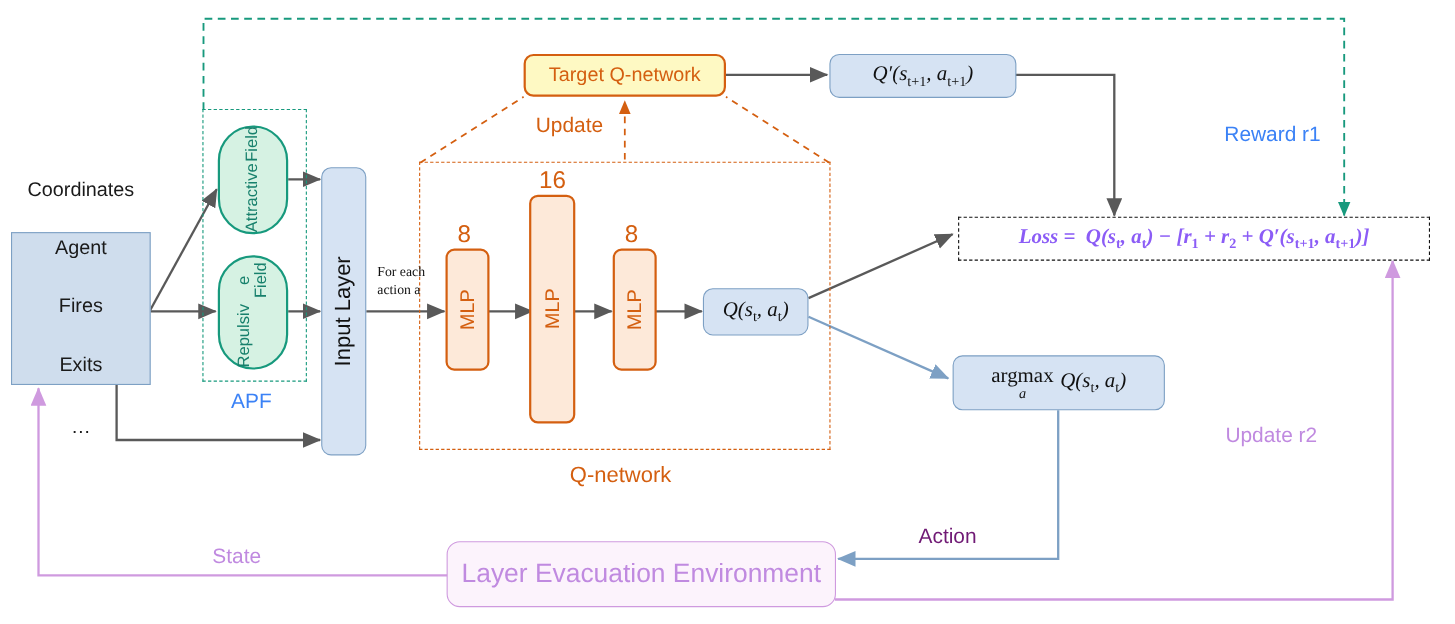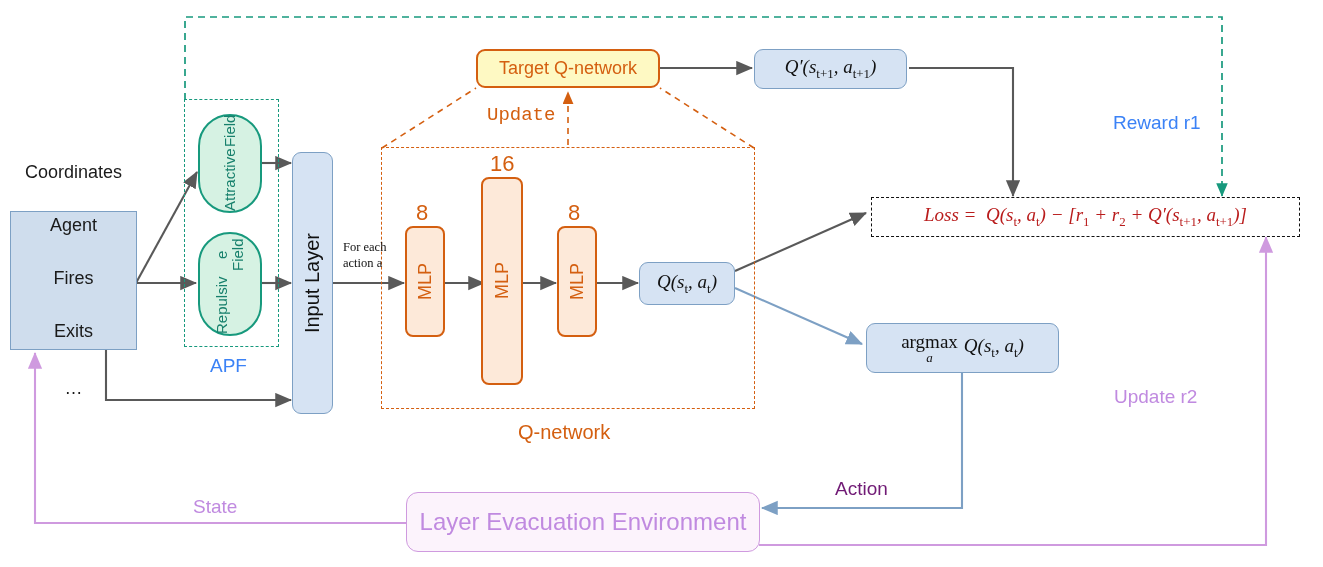--- a/index.html
+++ b/index.html
@@ -22,21 +22,21 @@
   .or-rnd{background:#fef9c3;border:2.2px solid #d45f10;border-radius:9px;color:#d45f10;}
   .or-mlp{background:#fde9d9;border:2.2px solid #d45f10;border-radius:8px;color:#d45f10;}
   .or-txt{color:#d45f10;}
   .or-dash{border:1.6px dashed #d45f10;background:transparent;}
 
   
   .pur-rnd{background:#fcf3fc;border:1.8px solid #cf9adf;border-radius:12px;color:#c08ae0;}
   .pur-txt{color:#c08ae0;}
 
   
-  .blk-dash{border:1.6px dashed #111;background:#fff;color:#b91c1c;}
+  .blk-dash{border:1.6px dashed #111;background:#fff;color:#8b5cf6;font-weight:bold;}
 
   .vert{writing-mode:vertical-rl;transform:rotate(180deg);}
 
   .lbl{position:absolute;white-space:nowrap;}
 
   .mathy{font-family:"Liberation Serif",serif;font-style:italic;}
   .serif{font-family:"Liberation Serif",serif;}
   sub{font-size:.68em;font-style:normal;}
 </style>
 </head>
@@ -171,23 +171,23 @@
     <span class="vert" style="font-size:18px;">MLP</span>
   </div>
 
   <div class="node blue-rnd" style="left:639px;top:262px;width:96px;height:43px;">
     <span class="mathy" style="font-size:19px;">Q(<i>s</i><sub>t</sub>, <i>a</i><sub>t</sub>)</span>
   </div>
 
   <div class="node or-rnd" style="left:476px;top:49px;width:184px;height:39px;">
     <span style="font-size:18px;">Target Q-network</span>
   </div>
-  <div class="lbl or-txt" style="left:487px;top:104px;font-size:19px;font-family:Liberation Mono, monospace;">Update</div>
-
-  <div class="node blue-rnd" style="left:754px;top:49px;width:153px;height:40px;">
+  <div class="lbl or-txt" style="left:487px;top:104px;font-size:19px;">Update</div>
+
+  <div class="node blue-rnd" style="left:754px;top:49px;width:170px;height:40px;">
     <span class="mathy" style="font-size:19px;">Q′(<i>s</i><sub>t+1</sub>, <i>a</i><sub>t+1</sub>)</span>
   </div>
 
   <div class="node blk-dash" style="left:871px;top:197px;width:429px;height:40px;">
     <span class="mathy" style="font-size:19px;">
       Loss&nbsp;=&nbsp; Q(<i>s</i><sub>t</sub>, <i>a</i><sub>t</sub>) − [<i>r</i><sub>1</sub> + <i>r</i><sub>2</sub> + Q′(<i>s</i><sub>t+1</sub>, <i>a</i><sub>t+1</sub>)]
     </span>
   </div>
 
   <div class="node blue-rnd" style="left:866px;top:323px;width:193px;height:50px;">

